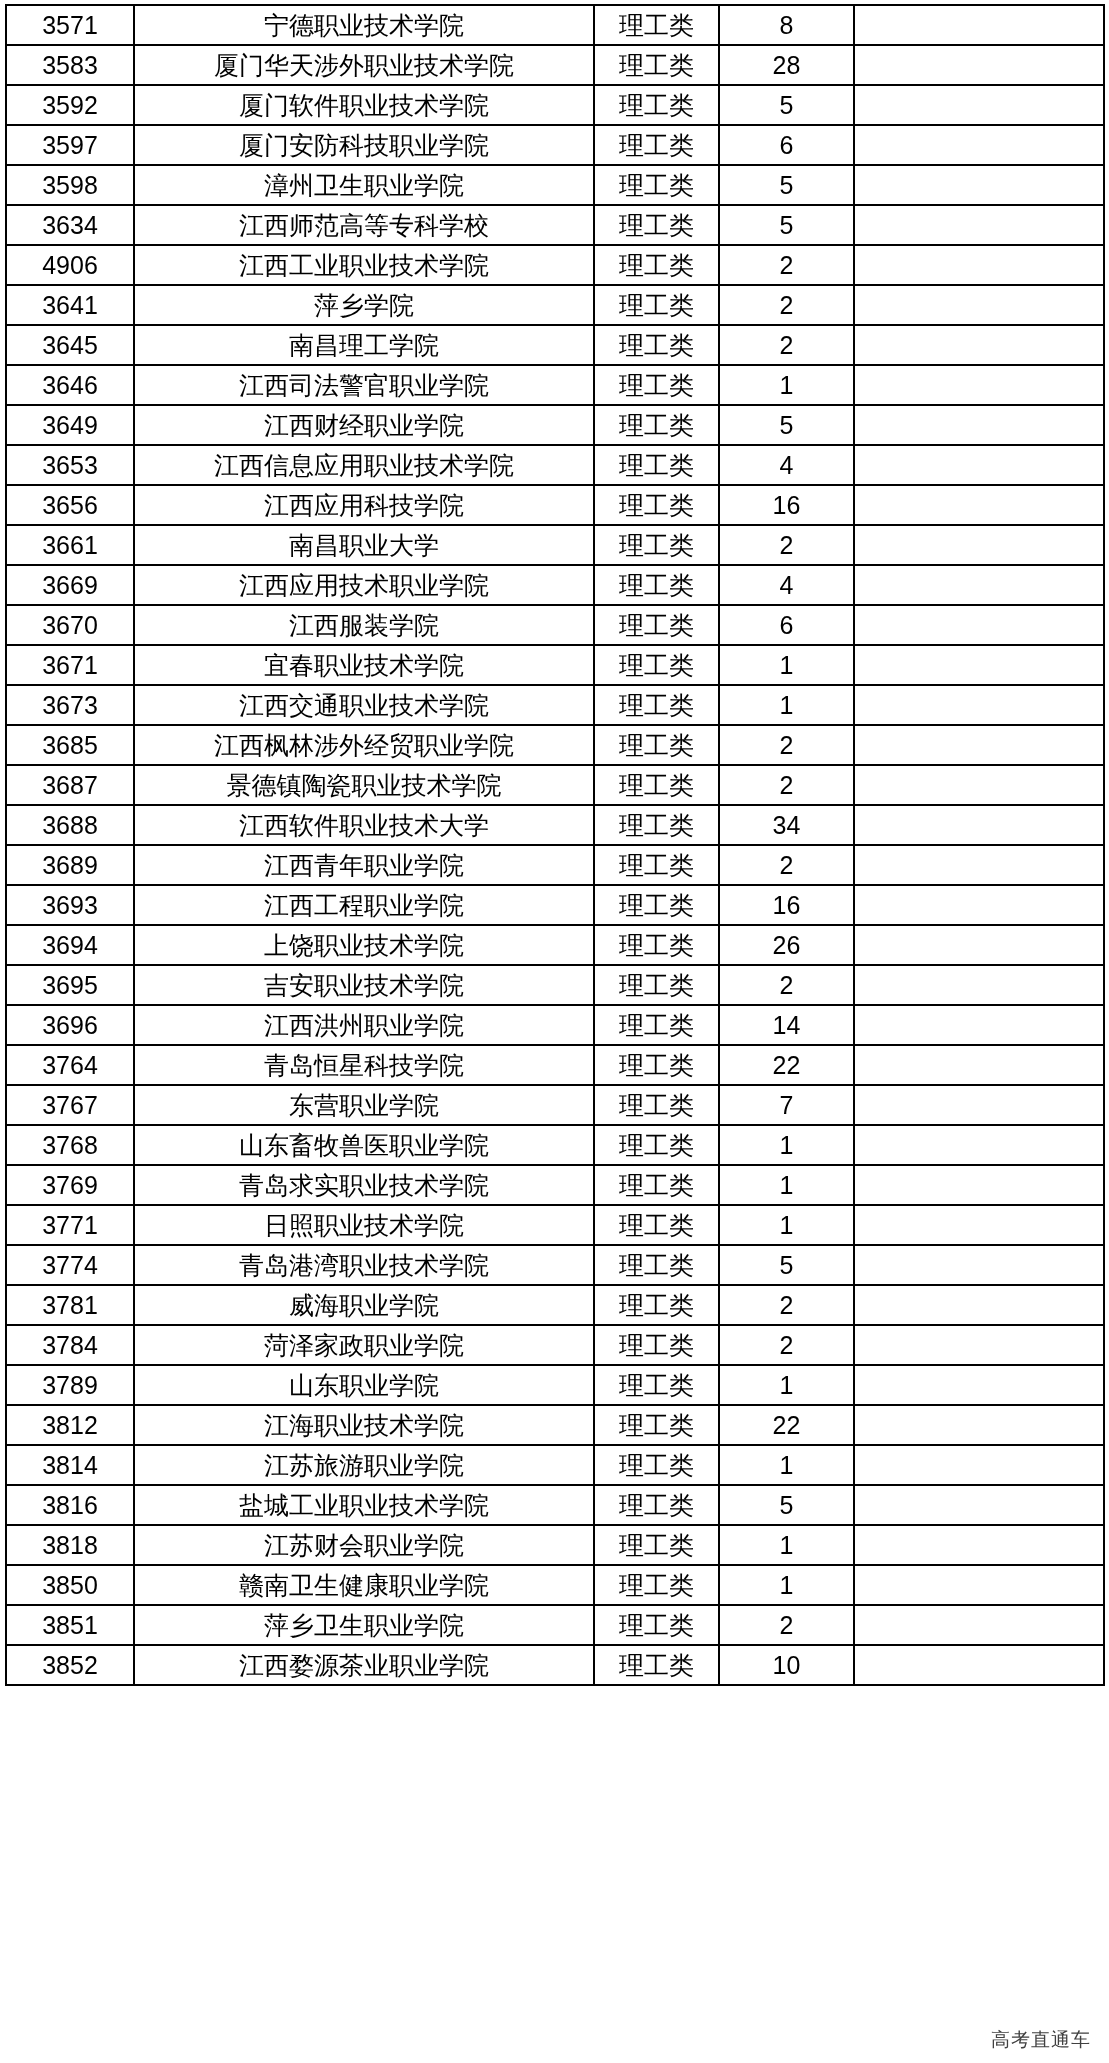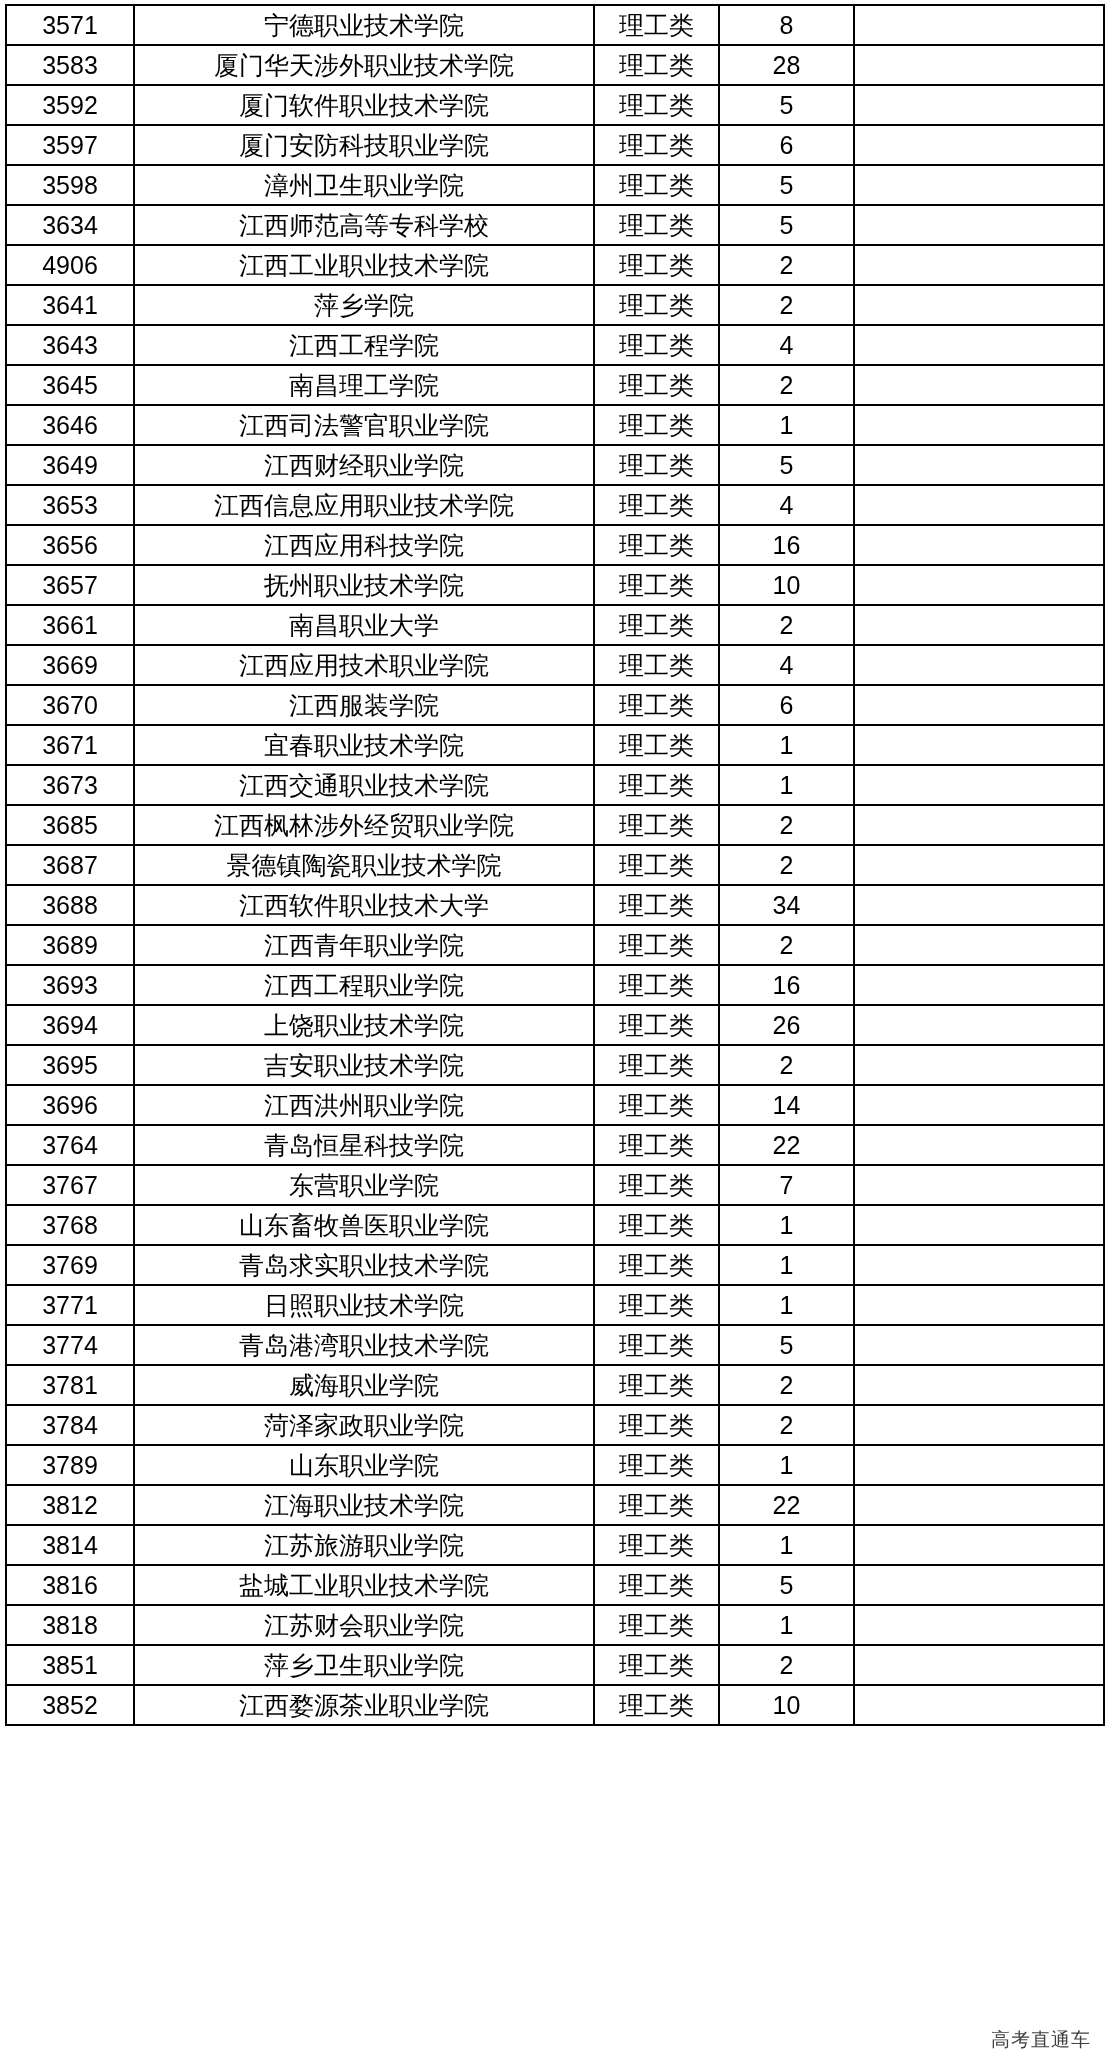--- a/index.html
+++ b/index.html
@@ -132,27 +132,20 @@
           <td class="blank-cell"></td>
         </tr>
         <tr>
           <td class="code-cell">3641</td>
           <td class="name-cell">萍乡学院</td>
           <td class="type-cell">理工类</td>
           <td class="count-cell">2</td>
           <td class="blank-cell"></td>
         </tr>
         <tr>
-          <td class="code-cell">3643</td>
-          <td class="name-cell">江西工程学院</td>
-          <td class="type-cell">理工类</td>
-          <td class="count-cell">4</td>
-          <td class="blank-cell"></td>
-        </tr>
-        <tr>
           <td class="code-cell">3645</td>
           <td class="name-cell">南昌理工学院</td>
           <td class="type-cell">理工类</td>
           <td class="count-cell">2</td>
           <td class="blank-cell"></td>
         </tr>
         <tr>
           <td class="code-cell">3646</td>
           <td class="name-cell">江西司法警官职业学院</td>
           <td class="type-cell">理工类</td>
@@ -174,27 +167,20 @@
           <td class="blank-cell"></td>
         </tr>
         <tr>
           <td class="code-cell">3656</td>
           <td class="name-cell">江西应用科技学院</td>
           <td class="type-cell">理工类</td>
           <td class="count-cell">16</td>
           <td class="blank-cell"></td>
         </tr>
         <tr>
-          <td class="code-cell">3657</td>
-          <td class="name-cell">抚州职业技术学院</td>
-          <td class="type-cell">理工类</td>
-          <td class="count-cell">10</td>
-          <td class="blank-cell"></td>
-        </tr>
-        <tr>
           <td class="code-cell">3661</td>
           <td class="name-cell">南昌职业大学</td>
           <td class="type-cell">理工类</td>
           <td class="count-cell">2</td>
           <td class="blank-cell"></td>
         </tr>
         <tr>
           <td class="code-cell">3669</td>
           <td class="name-cell">江西应用技术职业学院</td>
           <td class="type-cell">理工类</td>
@@ -358,20 +344,27 @@
         <tr>
           <td class="code-cell">3816</td>
           <td class="name-cell">盐城工业职业技术学院</td>
           <td class="type-cell">理工类</td>
           <td class="count-cell">5</td>
           <td class="blank-cell"></td>
         </tr>
         <tr>
           <td class="code-cell">3818</td>
           <td class="name-cell">江苏财会职业学院</td>
+          <td class="type-cell">理工类</td>
+          <td class="count-cell">1</td>
+          <td class="blank-cell"></td>
+        </tr>
+        <tr>
+          <td class="code-cell">3850</td>
+          <td class="name-cell">赣南卫生健康职业学院</td>
           <td class="type-cell">理工类</td>
           <td class="count-cell">1</td>
           <td class="blank-cell"></td>
         </tr>
         <tr>
           <td class="code-cell">3851</td>
           <td class="name-cell">萍乡卫生职业学院</td>
           <td class="type-cell">理工类</td>
           <td class="count-cell">2</td>
           <td class="blank-cell"></td>

